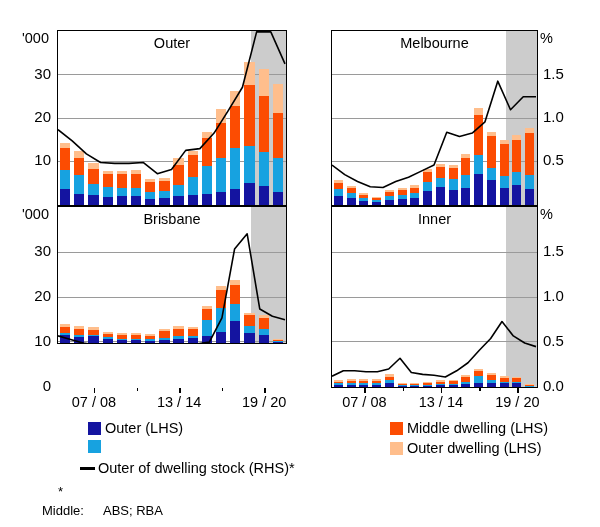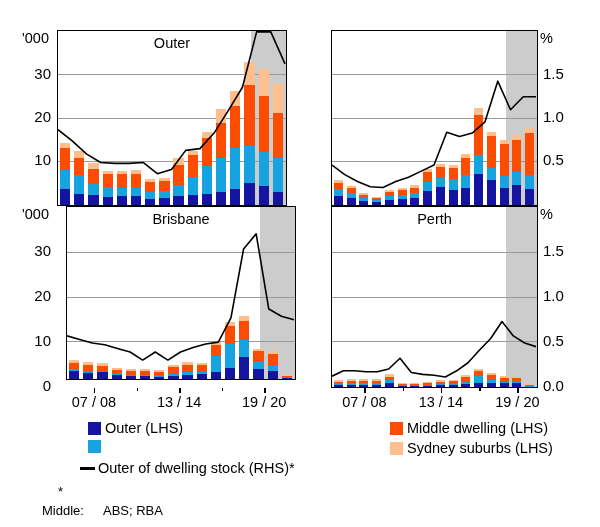--- a/index.html
+++ b/index.html
@@ -159,20 +159,21 @@
             <path d="M0.00 98.61 L14.19 109.86 L28.38 122.83 L42.56 131.48 L56.75 132.34 L70.94 132.34 L85.13 131.48 L99.31 142.72 L113.50 138.40 L127.69 119.37 L141.88 117.64 L156.06 102.07 L170.25 79.58 L184.44 56.22 L198.63 0.87 L212.81 0.87 L227.00 32.87" fill="none" stroke="#000000" stroke-width="1.6" stroke-linejoin="round"></path>
           </svg>
         </div>
       </div>
       <div class="panel" style="left: 331px; top: 30px; width: 207px; height: 176px;">
         <div class="plot">
           <div class="shade" style="left: 173.655px; right: 0px;"></div>
           <div class="gridline" style="top: 129.75px;"></div>
           <div class="gridline" style="top: 86.5px;"></div>
           <div class="gridline" style="top: 43.25px;"></div>
+          <div class="panel-title">Melbourne</div>
           <div class="bar" style="left: 1.785px; width: 9.18px; height: 24.6525px;">
             <div class="seg city" style="bottom: 0px; height: 9.0825px;"></div>
             <div class="seg inner" style="bottom: 9.0825px; height: 6.92px;"></div>
             <div class="seg middle" style="bottom: 16.0025px; height: 6.4875px;"></div>
             <div class="seg outer" style="bottom: 22.49px; height: 2.1625px;"></div>
           </div>
           <div class="bar" style="left: 14.535px; width: 9.18px; height: 18.5975px;">
             <div class="seg city" style="bottom: 0px; height: 6.92px;"></div>
             <div class="seg inner" style="bottom: 6.92px; height: 5.19px;"></div>
             <div class="seg middle" style="bottom: 12.11px; height: 4.7575px;"></div>
@@ -260,21 +261,21 @@
             <div class="seg city" style="bottom: 0px; height: 15.57px;"></div>
             <div class="seg inner" style="bottom: 15.57px; height: 14.2725px;"></div>
             <div class="seg middle" style="bottom: 29.8425px; height: 42.385px;"></div>
             <div class="seg outer" style="bottom: 72.2275px; height: 5.19px;"></div>
           </div>
           <svg class="lineSvg" width="204" height="173" viewBox="0 0 204 173">
             <path d="M0.00 134.07 L12.75 143.59 L25.50 150.51 L38.25 155.70 L51.00 156.56 L63.75 150.51 L76.50 146.19 L89.25 140.13 L102.00 134.07 L114.75 101.20 L127.50 105.53 L140.25 102.07 L153.00 90.83 L165.75 50.17 L178.50 78.71 L191.25 65.74 L204.00 65.74" fill="none" stroke="#000000" stroke-width="1.6" stroke-linejoin="round"></path>
           </svg>
         </div>
       </div>
-      <div class="panel" style="left: 66px; top: 206px; width: 230px; height: 174px;">
+      <div class="panel" style="left: 57px; top: 206px; width: 230px; height: 138px;">
         <div class="plot">
           <div class="shade" style="left: 193.234px; right: 0px;"></div>
           <div class="gridline" style="top: 134.25px;"></div>
           <div class="gridline" style="top: 89.5px;"></div>
           <div class="gridline" style="top: 44.75px;"></div>
           <div class="panel-title">Brisbane</div>
           <div class="bar" style="left: 1.98625px; width: 10.215px; height: 19.2425px;">
             <div class="seg city" style="bottom: 0px; height: 7.6075px;"></div>
             <div class="seg inner" style="bottom: 7.6075px; height: 2.2375px;"></div>
             <div class="seg middle" style="bottom: 9.845px; height: 6.265px;"></div>
@@ -374,21 +375,21 @@
             <path d="M0.00 128.88 L12.61 132.46 L25.22 136.04 L37.83 137.83 L50.44 141.41 L63.06 144.99 L75.67 153.05 L88.28 144.99 L100.89 153.05 L113.50 144.99 L126.11 140.51 L138.72 136.94 L151.33 135.15 L163.94 110.98 L176.56 42.06 L189.17 26.85 L201.78 102.03 L214.39 109.19 L227.00 112.77" fill="none" stroke="#000000" stroke-width="1.6" stroke-linejoin="round"></path>
           </svg>
         </div>
       </div>
       <div class="panel" style="left: 331px; top: 206px; width: 207px; height: 182px;">
         <div class="plot">
           <div class="shade" style="left: 173.655px; right: 0px;"></div>
           <div class="gridline" style="top: 134.25px;"></div>
           <div class="gridline" style="top: 89.5px;"></div>
           <div class="gridline" style="top: 44.75px;"></div>
-          <div class="panel-title">Perth</div>
+          <div class="panel-title">Inner</div>
           <div class="bar" style="left: 1.785px; width: 9.18px; height: 7.16px;">
             <div class="seg city" style="bottom: 0px; height: 2.2375px;"></div>
             <div class="seg inner" style="bottom: 2.2375px; height: 1.3425px;"></div>
             <div class="seg middle" style="bottom: 3.58px; height: 1.79px;"></div>
             <div class="seg outer" style="bottom: 5.37px; height: 1.79px;"></div>
           </div>
           <div class="bar" style="left: 14.535px; width: 9.18px; height: 7.6075px;">
             <div class="seg city" style="bottom: 0px; height: 2.2375px;"></div>
             <div class="seg inner" style="bottom: 2.2375px; height: 1.3425px;"></div>
             <div class="seg middle" style="bottom: 3.58px; height: 2.2375px;"></div>
@@ -524,21 +525,21 @@
       </div>
       <div class="lg-row" style="left: 390px; top: 420px;">
         <span class="sw" style="background: rgb(252, 76, 2);"></span>
         <span>Middle dwelling (LHS)</span>
       </div>
       <div class="lg-row" style="left: 88px; top: 440px;">
         <span class="sw" style="background: rgb(23, 162, 224);"></span>
       </div>
       <div class="lg-row" style="left: 390px; top: 440px;">
         <span class="sw" style="background: rgb(255, 190, 140);"></span>
-        <span>Sydney suburbs (LHS)</span>
+        <span>Outer dwelling (LHS)</span>
       </div>
       <div class="lg-row" style="left: 80px; top: 460px;">
         <span class="sw-line" style="background: rgb(0, 0, 0);"></span>
         <span>Outer of dwelling stock (RHS)*</span>
       </div>
     </div>
 
   <div class="note-star" style="left:58px;top:484px;">*</div>
   <div class="note" style="left:42px;top:503px;">Middle:</div>
   <div class="note" style="left:103px;top:503px;">ABS; RBA</div>

